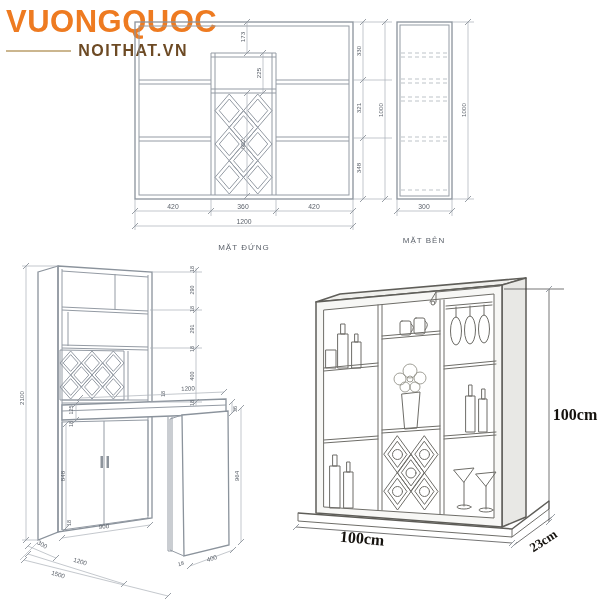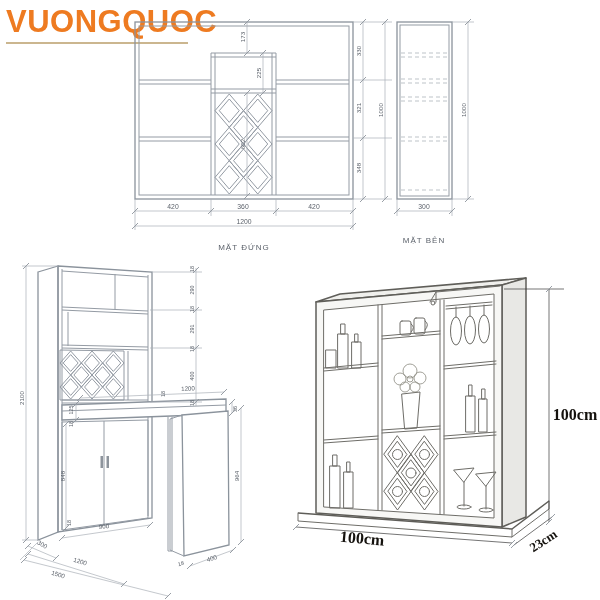--- a/index.html
+++ b/index.html
@@ -28,20 +28,21 @@
 </style>
 </head>
 <body>
 
 <div class="canvas">
 
   <div class="logo">
     <div class="brand">VUONGQUOC</div>
     <div class="site-row">
       <span class="rule"></span>
+      <span class="site">NOITHAT.VN</span>
     </div>
   </div>
 
   <svg width="600" height="600" viewBox="0 0 600 600">
 
     <g>
       <rect class="ln2" x="135" y="22" width="218" height="177"></rect>
       <rect class="ln" x="139" y="26" width="210" height="169"></rect>
 
       <line class="ln" x1="139" y1="80" x2="211" y2="80"></line>

